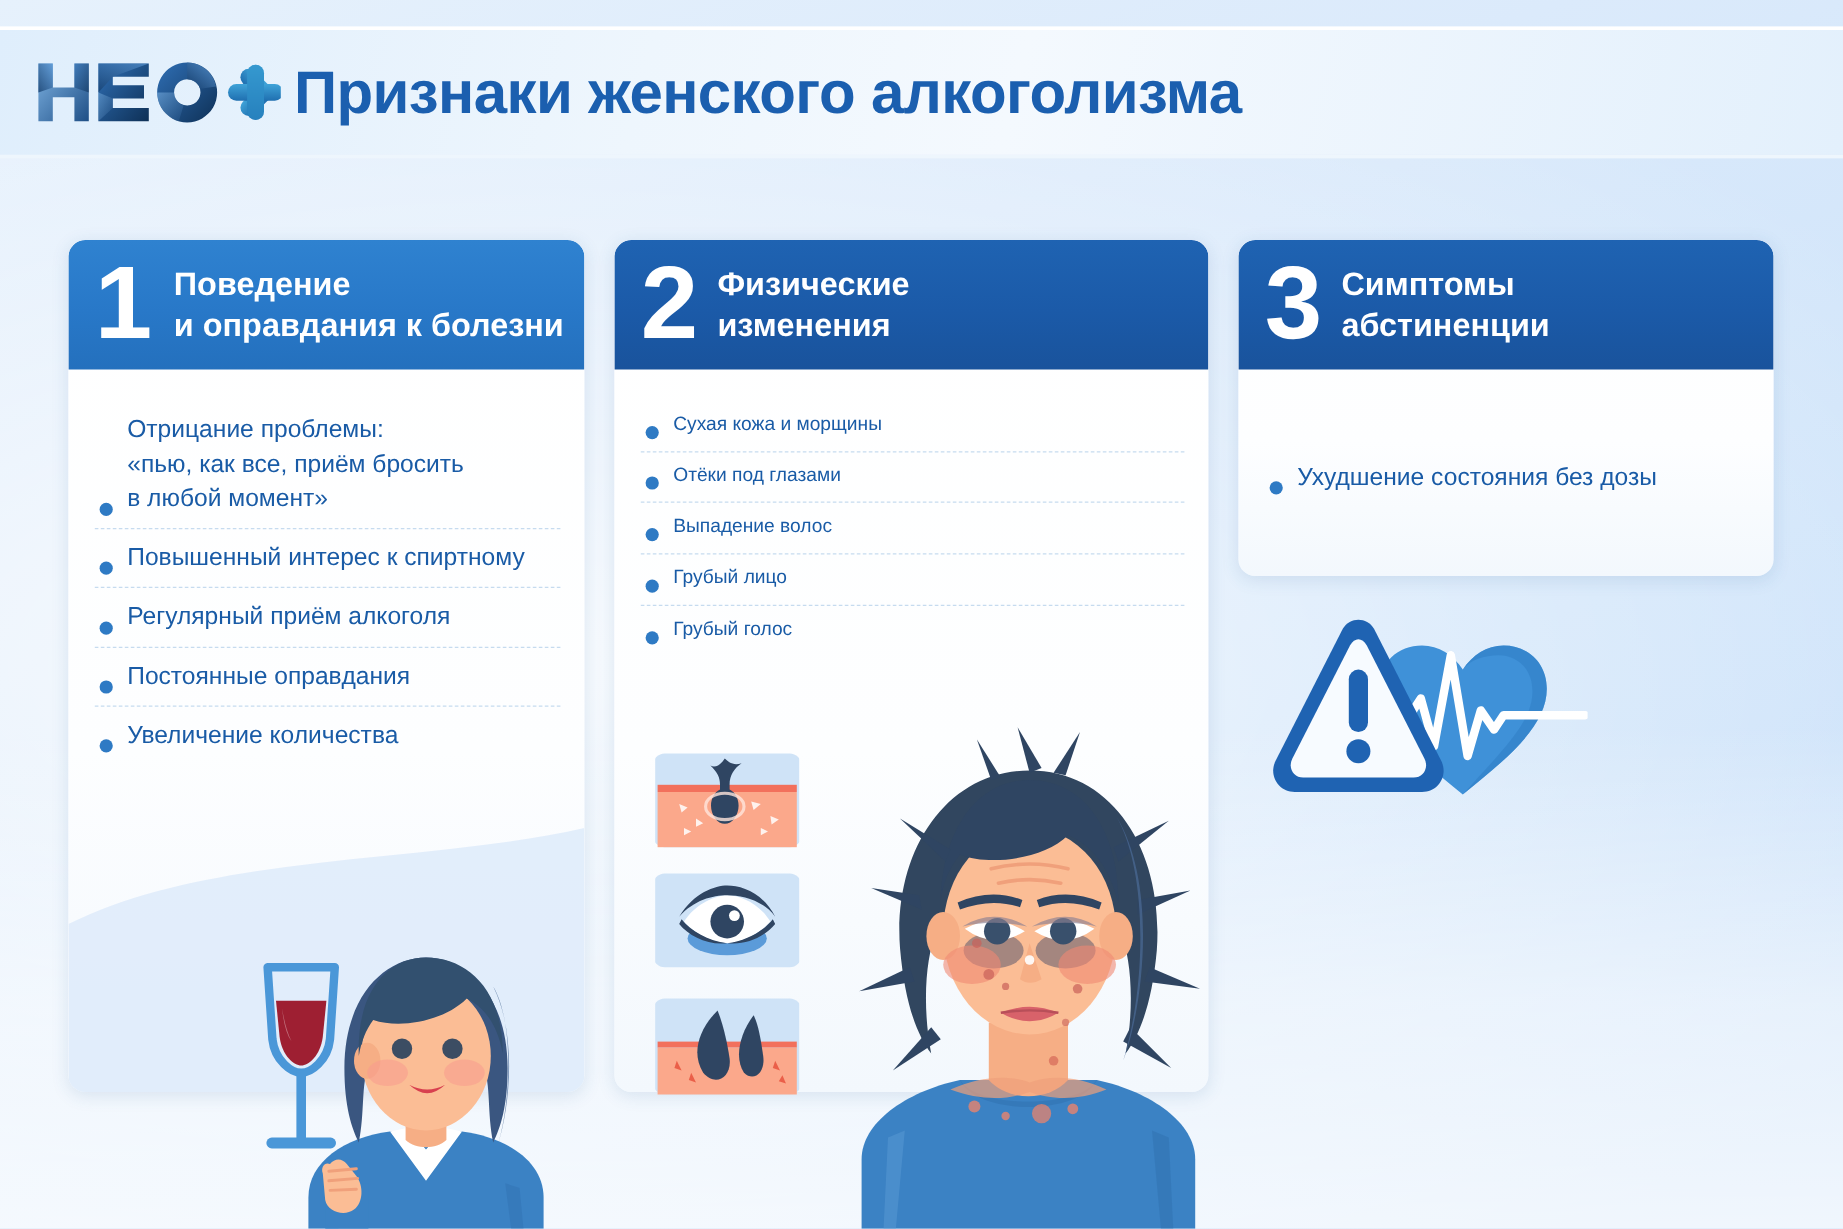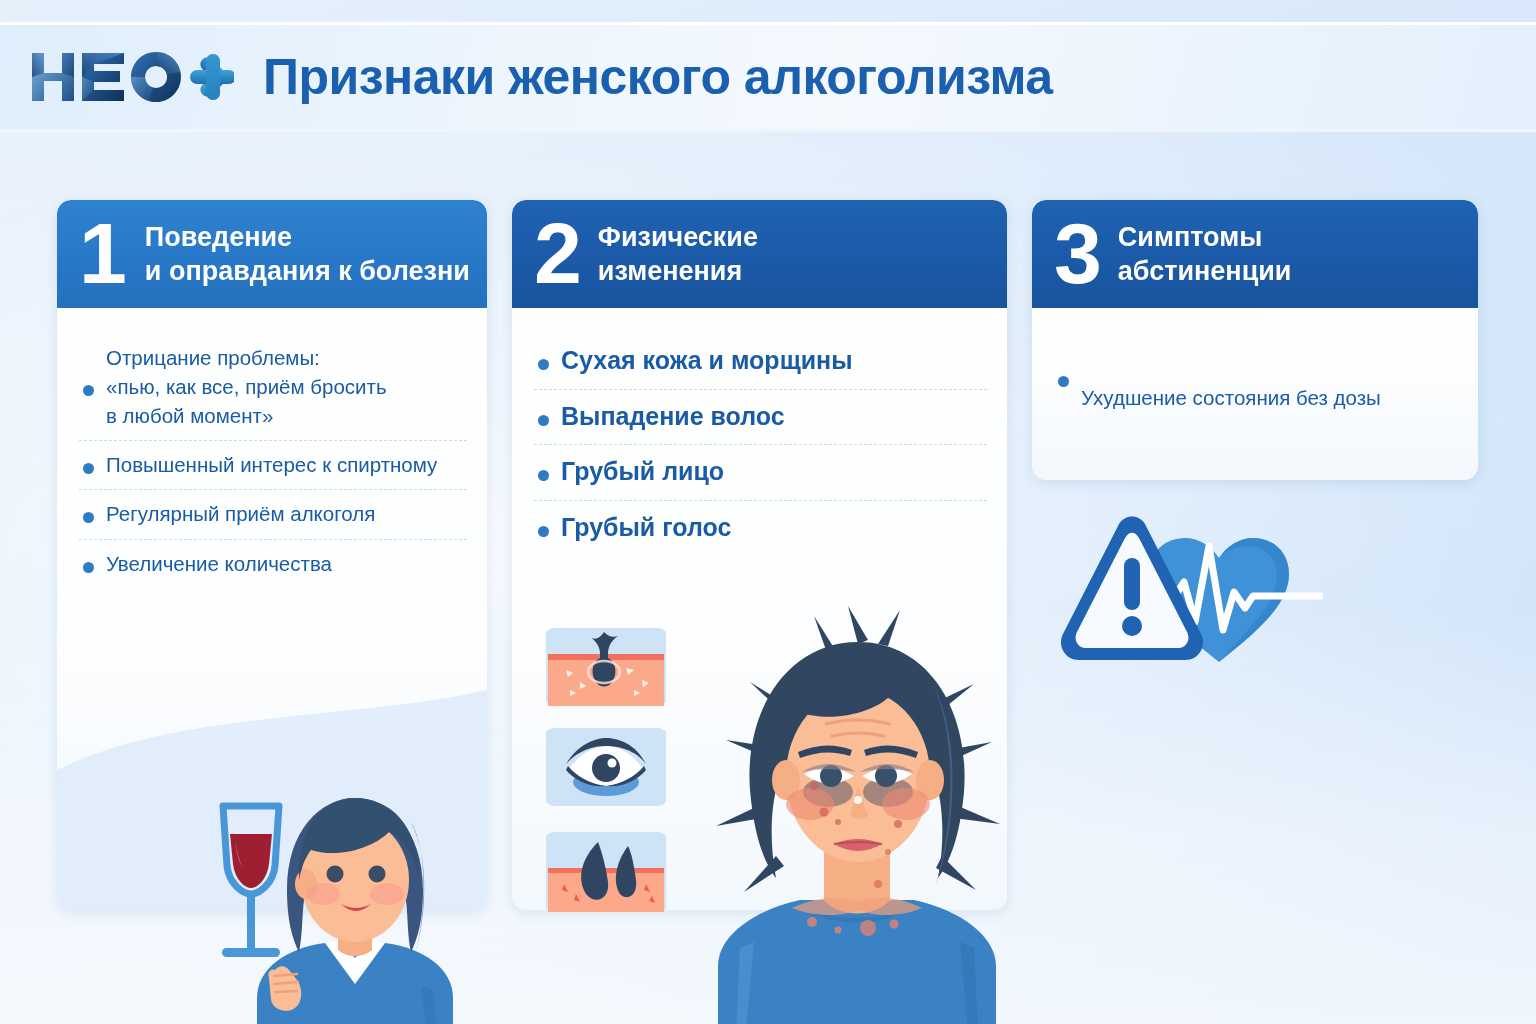--- a/index.html
+++ b/index.html
@@ -56,21 +56,21 @@
     display: flex;
     align-items: center;
   }
   .logo {
     margin-left: 28px;
     width: 206px;
     height: 60px;
     flex: none;
   }
   .poster-title {
-    margin-left: 29px;
+    margin-left: 11px;
     font-size: 50px;
     font-weight: bold;
     color: #1b5faf;
     letter-spacing: -0.5px;
     white-space: nowrap;
     line-height: 1;
   }
 
   
   .cards {
@@ -123,40 +123,40 @@
   .card-title .ln { display: block; white-space: nowrap; }
 
   .card-body {
     padding: 26px 20px 0 22px;
     position: relative;
     z-index: 3;
   }
 
   .bullet-item {
     display: flex;
-    align-items: center;
+    align-items: flex-end;
     padding: 9px 0 10px 0;
     border-bottom: 1px dashed #c6dbef;
   }
   .bullet-item:last-child { border-bottom: none; }
   .bullet-dot {
     flex: none;
     width: 11px;
     height: 11px;
     border-radius: 50%;
     background: #2e7ac4;
     margin: 8px 12px 0 4px;
   }
   .bullet-text {
     color: #195ba6;
     font-size: 20.5px;
     line-height: 1.42;
     font-weight: normal;
   }
-  .card-2 .bullet-text { font-weight: bold; font-size: 25px; }
+  .card-2 .bullet-text { font-weight: normal; font-size: 16px; }
   .card-2 .bullet-dot { background: #2e7ac4; }
   .card-3 .bullet-text { font-size: 20.5px; margin-top: 40px; }
   .card-1 .bullet-text .sub { display: block; }
 
   
   .illus {
     position: absolute;
     pointer-events: none;
   }
   .illus-1 { left: 175px; bottom: -8px; width: 320px; height: 270px; z-index: 4; }
@@ -242,20 +242,24 @@
         <div class="bullet-item">
           <span class="bullet-dot"></span>
           <span class="bullet-text">Повышенный интерес к спиртному</span>
         </div>
 
         <div class="bullet-item">
           <span class="bullet-dot"></span>
           <span class="bullet-text">Регулярный приём алкоголя</span>
         </div>
 
+        <div class="bullet-item">
+          <span class="bullet-dot"></span>
+          <span class="bullet-text">Постоянные оправдания</span>
+        </div>
 
         <div class="bullet-item">
           <span class="bullet-dot"></span>
           <span class="bullet-text">Увеличение количества</span>
         </div>
 
       </div>
 
       <svg class="illus" style="left:0; bottom:0; width:430px; height:260px; z-index:1;" viewBox="0 0 430 260" aria-hidden="true">
         <path d="M0,120 C120,60 300,70 430,40 L430,260 L0,260 Z" fill="#dceafa" opacity="0.8"></path>
@@ -306,20 +310,24 @@
         <div class="card-title">
           <span class="ln">Физические</span>
           <span class="ln">изменения</span>
         </div>
       </div>
       <div class="card-body">
 
         <div class="bullet-item">
           <span class="bullet-dot"></span>
           <span class="bullet-text">Сухая кожа и морщины</span>
+        </div>
+        <div class="bullet-item">
+          <span class="bullet-dot"></span>
+          <span class="bullet-text">Отёки под глазами</span>
         </div>
         <div class="bullet-item">
           <span class="bullet-dot"></span>
           <span class="bullet-text">Выпадение волос</span>
         </div>
         <div class="bullet-item">
           <span class="bullet-dot"></span>
           <span class="bullet-text">Грубый лицо</span>
         </div>
         <div class="bullet-item">

